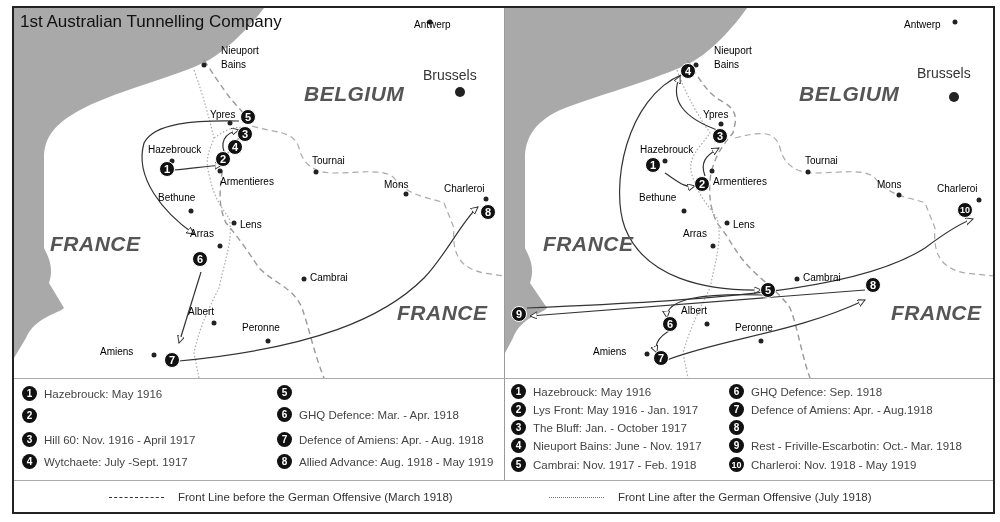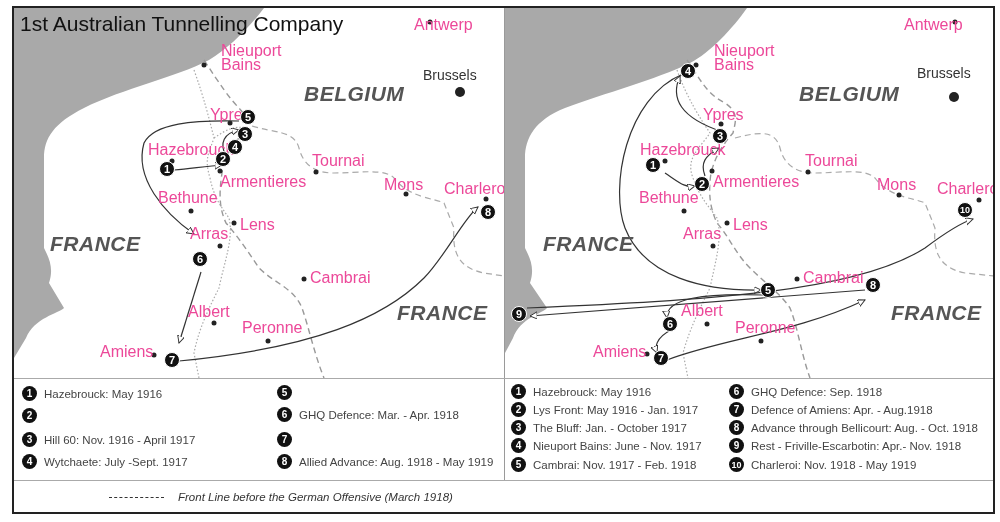--- a/index.html
+++ b/index.html
@@ -10,38 +10,38 @@
     position: absolute; left: 12px; top: 6px; width: 983px; height: 508px;
     border: 2px solid #222; background: #fff;
   }
   .maps { position: absolute; left: 0; top: 0; width: 979px; height: 370px; }
   .panel-map { position: absolute; top: 0; height: 370px; overflow: hidden; }
   .panel-map.left { left: 0; width: 490px; }
   .panel-map.right { left: 490px; width: 489px; border-left: 1px solid #9a9a9a; }
   .panel-map svg { position: absolute; left: 0; top: 0; }
 
   .map-title {
-    position: absolute; left: 6px; top: 4px; font-size: 21px; color: #111; white-space: nowrap;
+    position: absolute; left: 6px; top: 4px; font-size: 17px; color: #111; white-space: nowrap;
   }
-  .city { position: absolute; font-size: 16px; color: #ec4899; white-space: nowrap; line-height: 13px; }
+  .city { position: absolute; font-size: 10px; color: #000000; white-space: nowrap; line-height: 13px; }
   .city.big { font-size: 14px; color: #333; }
   .country { position: absolute; font-size: 21px; font-weight: bold; font-style: italic; color: #555; letter-spacing: 0.5px; white-space: nowrap; }
 
   .legend-area { position: absolute; left: 0; top: 370px; width: 979px; height: 103px; border-top: 1px solid #aaa; border-bottom: 1px solid #aaa; }
   .legend-half { position: absolute; top: 0; height: 101px; }
   .legend-half.left { left: 0; width: 490px; }
   .legend-half.right { left: 490px; width: 489px; border-left: 1px solid #9a9a9a; }
   .legend-item { position: absolute; display: flex; align-items: center; white-space: nowrap; font-size: 11.5px; color: #444; }
   .badge {
     display: inline-flex; align-items: center; justify-content: center;
     width: 15px; height: 15px; border-radius: 50%; background: #111; color: #fff;
     font-size: 10px; font-weight: bold; margin-right: 7px; flex: none;
   }
 
-  .lines-area { position: absolute; left: 0; top: 474px; width: 979px; height: 30px; font-style: italic; }
+  .lines-area { position: absolute; left: 0; top: 474px; width: 979px; height: 30px; }
   .line-key { position: absolute; top: 9px; display: flex; align-items: center; white-space: nowrap; font-size: 11.5px; color: #333; }
   .line-sample { display: inline-block; width: 55px; height: 0; margin-right: 14px; }
   .line-sample.dashed { border-top: 1.5px dashed #333; }
   .line-sample.dotted { border-top: 1px dotted #777; }
 
   .marker { position: absolute; width: 16px; height: 16px; border-radius: 50%; background: #111; color: #fff;
     font-size: 11px; font-weight: bold; display: flex; align-items: center; justify-content: center; border: 1px solid #fff; }
 </style>
 </head>
 <body>
@@ -222,20 +222,21 @@
         </div>
       <div class="legend-item" style="left:263px; top:6px;">
           <span class="badge">5</span>
         </div>
       <div class="legend-item" style="left:263px; top:28px;">
           <span class="badge">6</span>
           <span>GHQ Defence: Mar. - Apr. 1918</span>
         </div>
       <div class="legend-item" style="left:263px; top:53px;">
           <span class="badge">7</span>
+          <span>Defence of Amiens: Apr. - Aug. 1918</span>
         </div>
       <div class="legend-item" style="left:263px; top:75px;">
           <span class="badge">8</span>
           <span>Allied Advance: Aug. 1918 - May 1919</span>
         </div>
     </div>
     <div class="legend-half right">
       <div class="legend-item" style="left:6px; top:5px;">
           <span class="badge">1</span>
           <span>Hazebrouck: May 1916</span>
@@ -259,32 +260,35 @@
       <div class="legend-item" style="left:224px; top:5px;">
           <span class="badge">6</span>
           <span>GHQ Defence: Sep. 1918</span>
         </div>
       <div class="legend-item" style="left:224px; top:23px;">
           <span class="badge">7</span>
           <span>Defence of Amiens: Apr. - Aug.1918</span>
         </div>
       <div class="legend-item" style="left:224px; top:41px;">
           <span class="badge">8</span>
-          <span>Advance through Bellicourt: Aug. - Oct. 1918</span>
         </div>
       <div class="legend-item" style="left:224px; top:59px;">
           <span class="badge">9</span>
-          <span>Rest - Friville-Escarbotin: Apr.- Nov. 1918</span>
+          <span>Rest - Friville-Escarbotin: Oct.- Mar. 1918</span>
         </div>
       <div class="legend-item" style="left:224px; top:78px;">
           <span class="badge" style="font-size:9px;">10</span>
           <span>Charleroi: Nov. 1918 - May 1919</span>
         </div>
     </div>
   </div>
 
   <div class="lines-area">
     <div class="line-key" style="left:95px;">
       <span class="line-sample dashed"></span>
       <span>Front Line before the German Offensive (March 1918)</span>
     </div>
+    <div class="line-key" style="left:535px;">
+      <span class="line-sample dotted"></span>
+      <span>Front Line after the German Offensive (July 1918)</span>
+    </div>
   </div>
 </div>
 
 </body></html>

